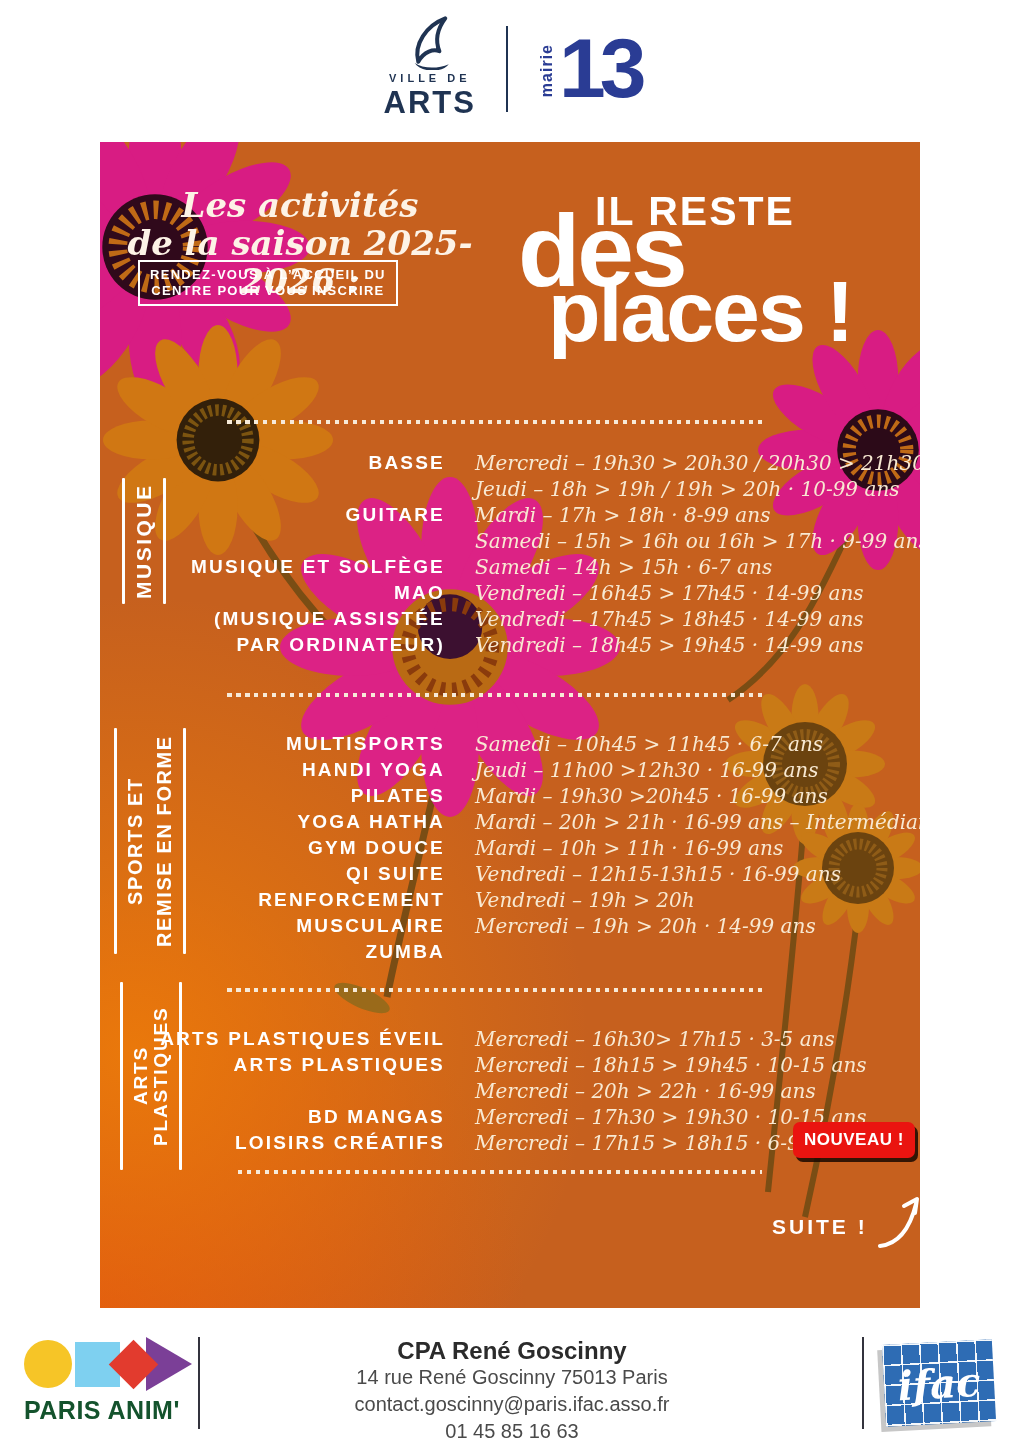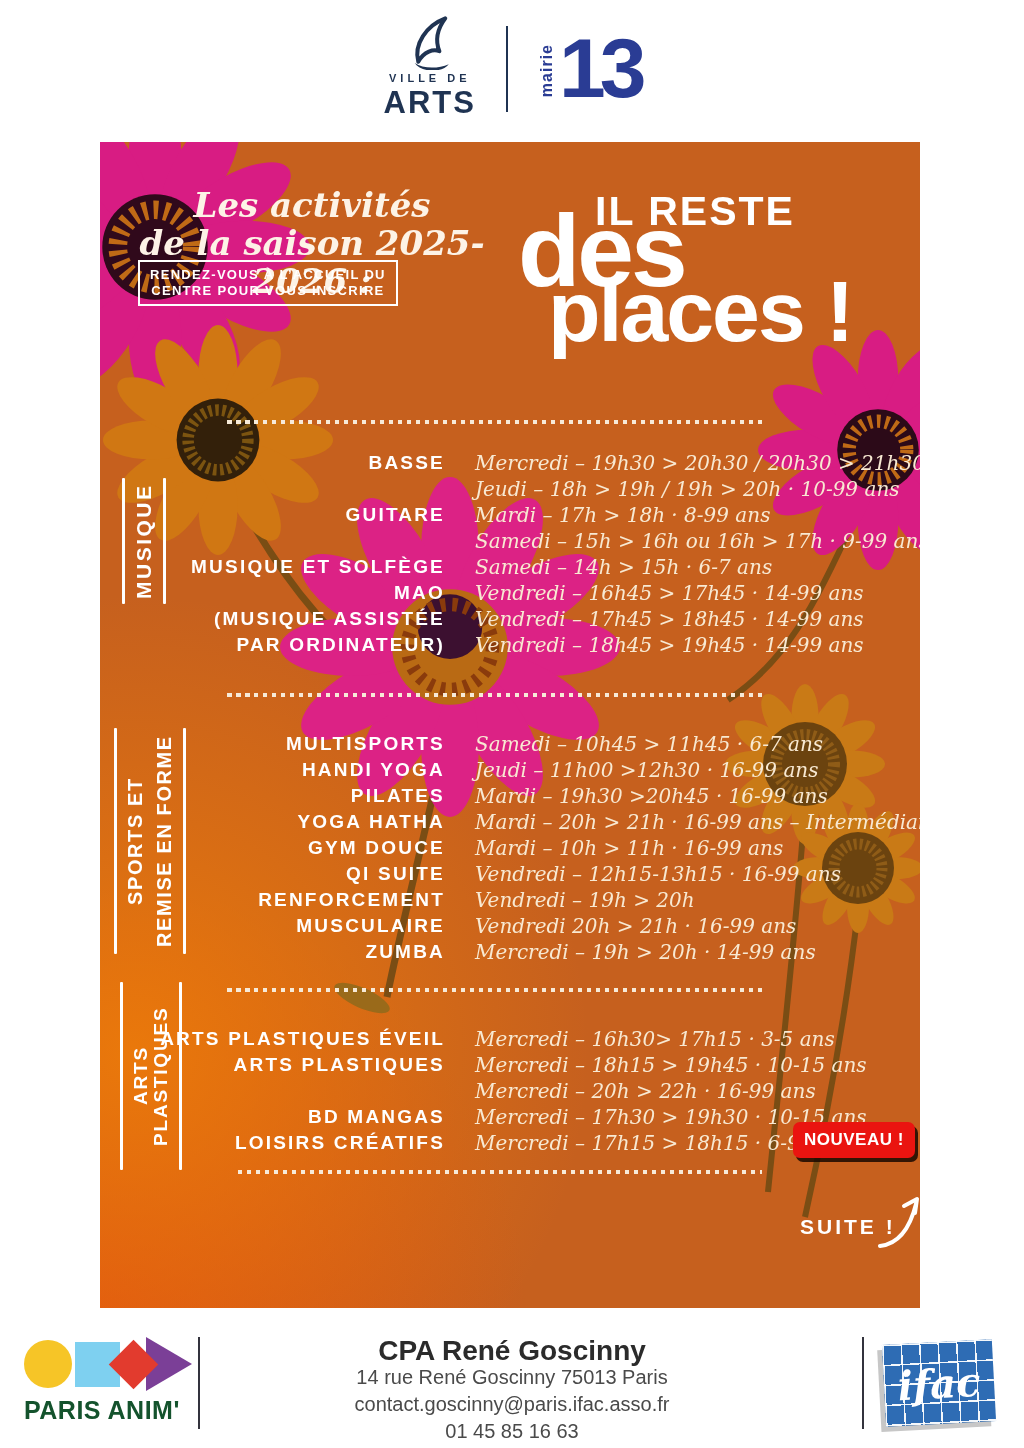--- a/index.html
+++ b/index.html
@@ -17,21 +17,21 @@
   .m13-num{font-size:84px;font-weight:900;line-height:0.82;letter-spacing:-6px;}
 
   
   .poster{position:absolute;left:100px;top:142px;width:820px;height:1166px;overflow:hidden;
     background:
       radial-gradient(circle at 4% 78%, rgba(235,122,10,0.95), rgba(235,122,10,0) 38%),
       radial-gradient(circle at 0% 100%, rgba(226,74,16,0.85), rgba(226,74,16,0) 30%),
       #c6601e;}
   .flowers{position:absolute;left:0;top:0;pointer-events:none;}
 
-  .title{position:absolute;left:12px;top:44px;width:400px;text-align:center;color:#fdf3e6;
+  .title{position:absolute;left:0;top:44px;width:400px;text-align:center;color:#fdf3e6;
     font-family:"DejaVu Serif",serif;font-style:italic;font-weight:700;font-size:34px;line-height:38px;}
   .register-box{position:absolute;left:38px;top:118px;border:2px solid #fff;color:#fff;
     padding:5px 10px;text-align:center;font-size:13px;font-weight:700;letter-spacing:1.3px;line-height:16px;}
 
   .hl1{position:absolute;left:475px;top:46px;width:240px;text-align:center;color:#fff;font-size:41px;font-weight:800;letter-spacing:2px;}
   .hl2{position:absolute;left:418px;top:58px;color:#fff;font-size:102px;font-weight:800;line-height:1;letter-spacing:-3px;}
   .hl3{position:absolute;left:448px;top:126px;color:#fff;font-size:86px;font-weight:800;line-height:1;letter-spacing:-2px;}
 
   .dots{position:absolute;height:4px;left:127px;width:535px;
     background:repeating-linear-gradient(to right,#f7ead8 0 4.5px,transparent 4.5px 9px);}
@@ -49,37 +49,37 @@
   .names{position:absolute;left:15px;width:330px;text-align:right;color:#fff;font-weight:800;
     font-size:19px;letter-spacing:2.2px;}
   .scheds{position:absolute;left:375px;color:#f8e9d2;font-family:"DejaVu Serif",serif;font-style:italic;font-size:20px;white-space:nowrap;}
   .names div,.scheds div{height:26px;line-height:26px;}
   .n-music,.s-music{top:308px;} .n-sports,.s-sports{top:589px;} .n-arts,.s-arts{top:884px;}
 
   .badge{position:absolute;left:693px;top:980px;background:#ea1410;color:#fff;font-weight:800;
     font-size:17px;letter-spacing:0.5px;padding:8px 11px;border-radius:7px;
     box-shadow:3px 4px 0 rgba(25,8,0,0.85);}
 
-  .suite{position:absolute;left:700px;top:1073px;color:#fff;font-weight:800;font-size:21px;letter-spacing:3px;}
+  .suite{position:absolute;left:672px;top:1073px;color:#fff;font-weight:800;font-size:21px;letter-spacing:3px;}
   .suite-arrow{position:absolute;left:778px;top:1052px;}
 
   
   .pa-logo{position:absolute;left:24px;top:1336px;width:190px;}
   .pa-shapes{display:flex;align-items:center;height:56px;}
   .pa-circle{width:48px;height:48px;border-radius:50%;background:#f6c527;}
   .pa-square{width:45px;height:45px;background:#7ed0f0;margin-left:3px;}
   .pa-diamond{width:35px;height:35px;background:#e23b2e;transform:rotate(45deg);margin-left:-4px;}
   .pa-triangle{width:0;height:0;border-left:46px solid #7b3f97;border-top:27px solid transparent;border-bottom:27px solid transparent;margin-left:-5px;}
   .pa-text{font-size:25px;font-weight:800;color:#14532d;letter-spacing:0.5px;margin-top:4px;}
 
   .f-sep{position:absolute;top:1337px;width:2px;height:92px;background:#33333d;}
   .fs1{left:198px;} .fs2{left:862px;}
 
   .f-center{position:absolute;left:262px;top:1337px;width:500px;text-align:center;color:#4a4a4a;font-size:20px;line-height:27px;}
-  .f-name{font-weight:800;color:#2b2b2b;font-size:28px;}
+  .f-name{font-weight:800;color:#2b2b2b;font-size:24px;}
 
   .ifac{position:absolute;left:884px;top:1342px;width:110px;height:82px;transform:rotate(-3deg);
     background:
       repeating-linear-gradient(to right,rgba(255,255,255,0.95) 0 1.5px,transparent 1.5px 18.5px),
       repeating-linear-gradient(to bottom,rgba(255,255,255,0.95) 0 1.5px,transparent 1.5px 20px),
       #2e6cb4;
     box-shadow:-5px 5px 0 #c7c7c7;display:flex;align-items:center;justify-content:center;}
   .ifac span{font-family:"DejaVu Serif",serif;font-style:italic;font-weight:700;font-size:40px;color:#fff;}
 </style>
 </head>
@@ -231,21 +231,20 @@
       <div>ZUMBA</div>
     </div>
     <div class="scheds s-sports">
       <div>Samedi – 10h45 &gt; 11h45 · 6-7 ans</div>
       <div>Jeudi – 11h00 &gt;12h30 · 16-99 ans</div>
       <div>Mardi – 19h30 &gt;20h45 · 16-99 ans</div>
       <div>Mardi – 20h &gt; 21h · 16-99 ans – Intermédiaire</div>
       <div>Mardi – 10h &gt; 11h · 16-99 ans</div>
       <div>Vendredi – 12h15-13h15 · 16-99 ans</div>
       <div>Vendredi – 19h &gt; 20h</div>
-      <div>Vendredi 20h &gt; 21h · 16-99 ans</div>
       <div>Mercredi – 19h &gt; 20h · 14-99 ans</div>
     </div>
 
     <div class="dots d3"></div>
 
     <div class="vwrap vw-arts">
       <div class="vrule"></div>
       <span class="vtext">ARTS PLASTIQUES</span>
       <div class="vrule"></div>
     </div>

